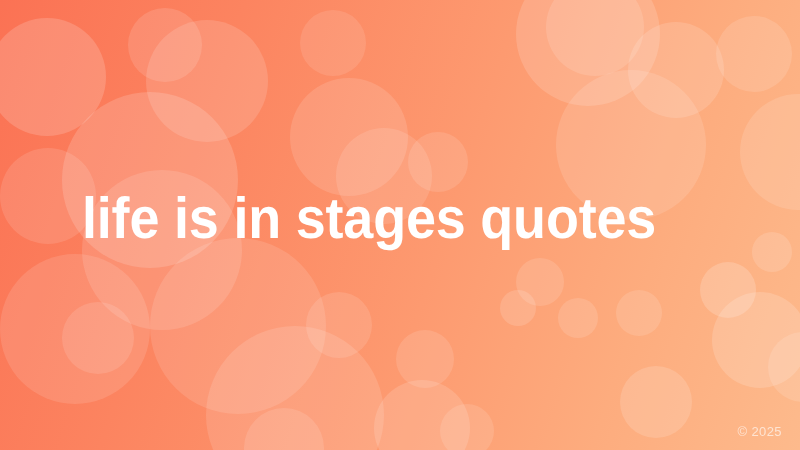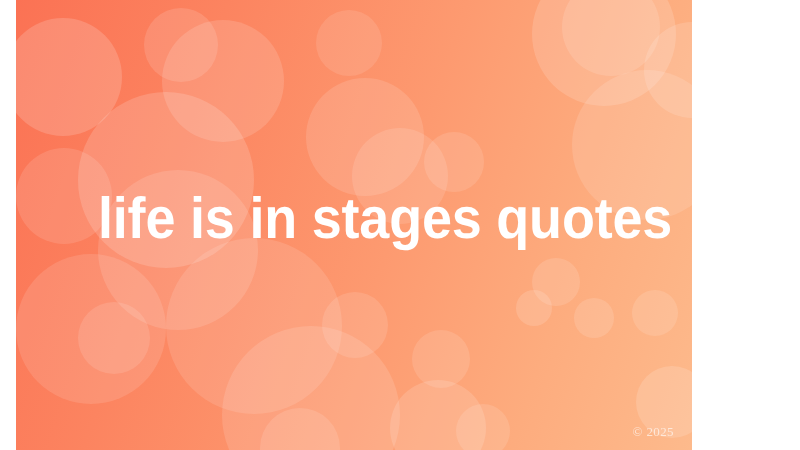--- a/index.html
+++ b/index.html
@@ -4,32 +4,31 @@
 <title>life is in stages quotes</title>
 <style>
   html, body {
     margin: 0;
     padding: 0;
     background: #ffffff;
   }
 
   #banner {
     position: relative;
-    width: 676px;
+    width: 800px;
     height: 450px;
     overflow: hidden;
     font-family: "Liberation Sans", sans-serif;
     
     background: linear-gradient(108deg,
         #fb7254 0%,
         #fc8460 26%,
         #fd9a70 55%,
         #fdac7e 78%,
         #fdba8c 100%);
-    margin-left: 16px;
   }
 
   
   #bokeh {
     position: absolute;
     inset: 0;
     pointer-events: none;
   }
   .bokeh-circle {
     position: absolute;
@@ -56,21 +55,21 @@
     text-rendering: geometricPrecision;
   }
 
   
   #copyright {
     position: absolute;
     right: 18px;
     bottom: 11px;
     margin: 0;
     color: rgba(255, 255, 255, 0.62);
-    font-family: Liberation Serif, serif;
+    font-family: Liberation Sans, sans-serif;
     font-size: 13px;
     line-height: 15px;
     letter-spacing: 0.4px;
     white-space: nowrap;
   }
 </style>
 </head>
 <body>
 
 <div id="banner">

